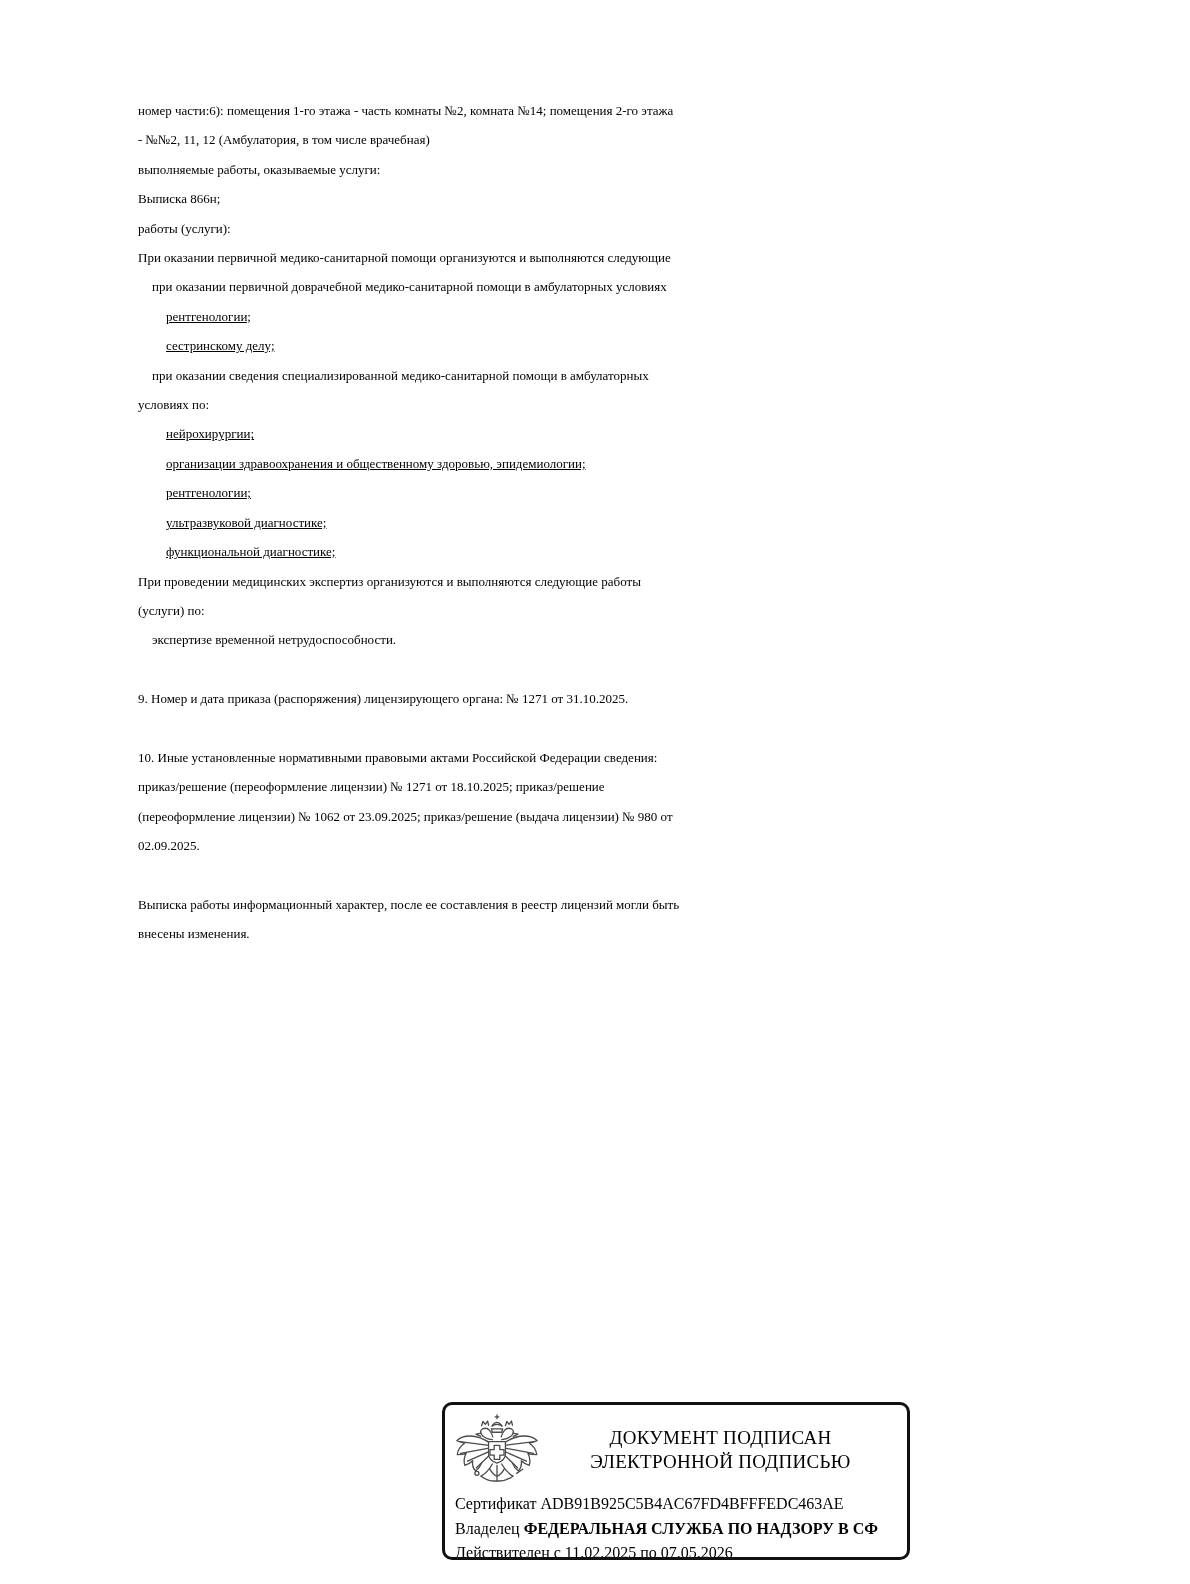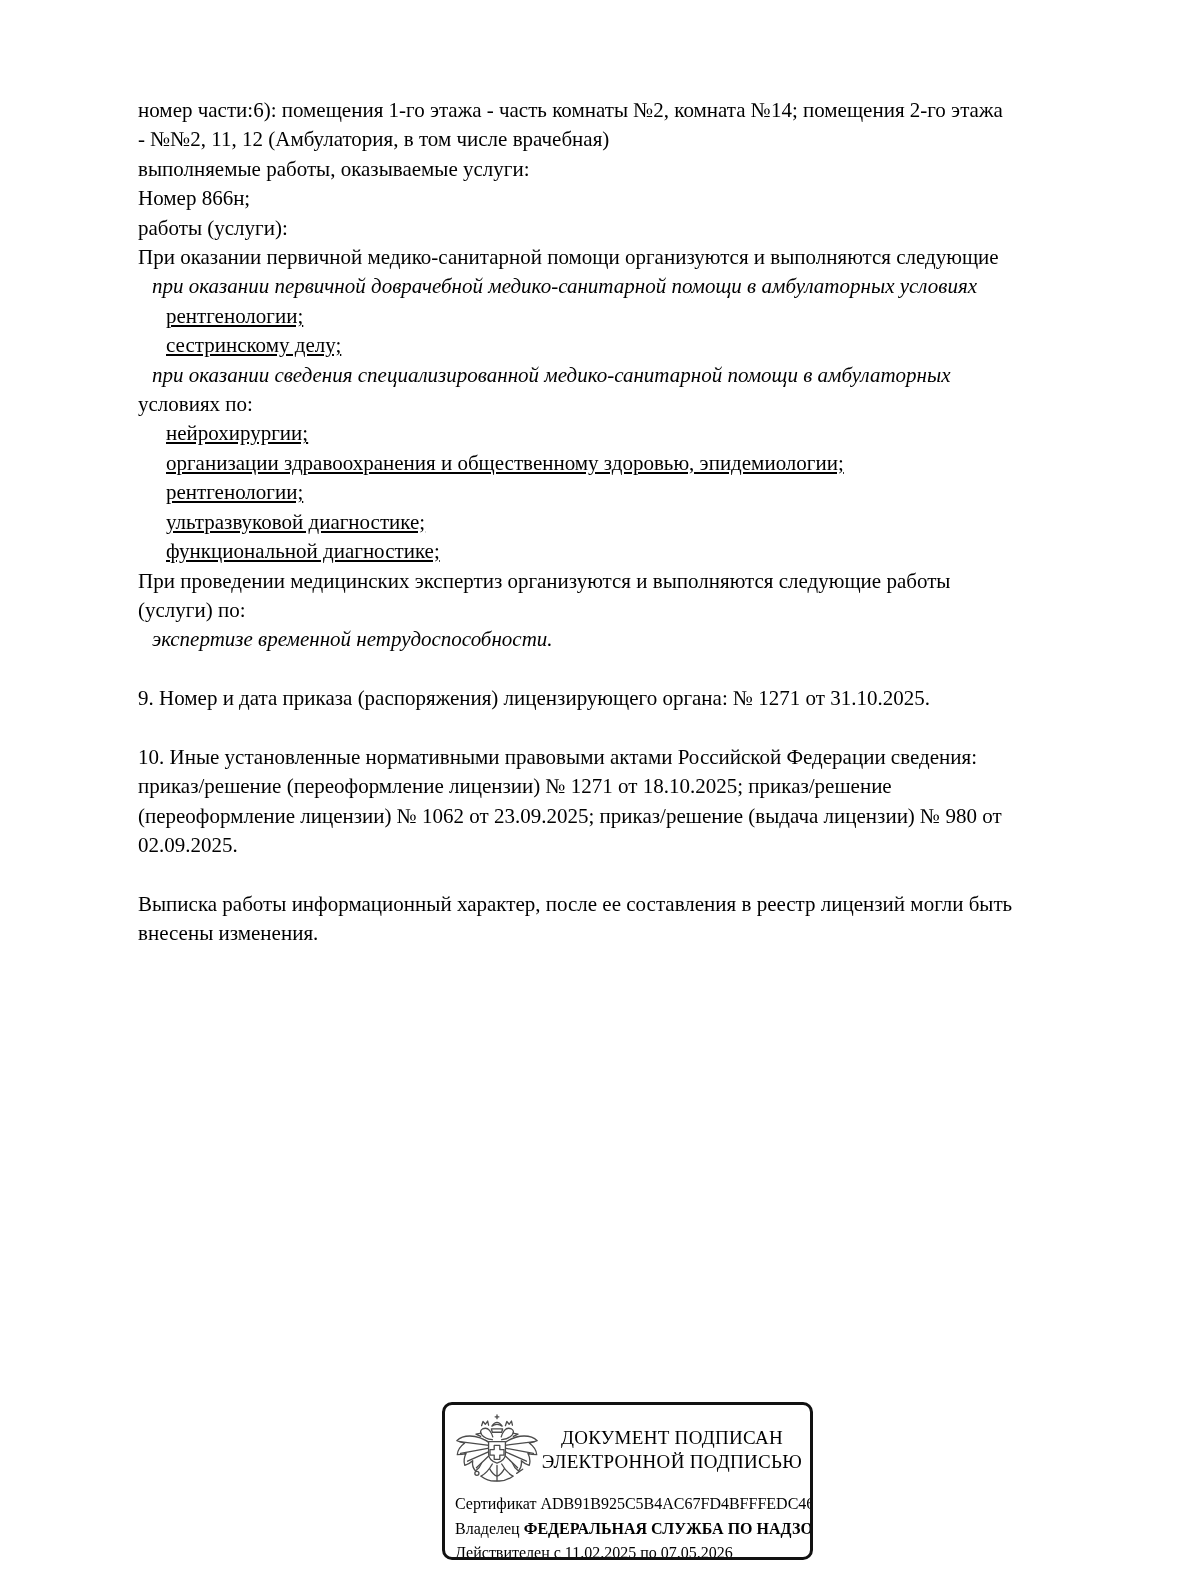--- a/index.html
+++ b/index.html
@@ -14,36 +14,36 @@
     overflow: hidden;
     font-family: "Liberation Serif", "DejaVu Serif", serif;
     color: #000000;
   }
 
   .content {
     position: absolute;
     left: 138px;
     top: 96px;
     width: 1005px;
-    font-size: 21px;
+    font-size: 13px;
     line-height: 29.4px;
   }
 
   .para + .para { margin-top: 29.4px; }
 
   .line { white-space: nowrap; }
-  .line.i1 { padding-left: 14px; font-style: italic; }
+  .line.i1 { padding-left: 14px; }
   .line.i2 { padding-left: 28px; text-decoration: underline; }
 
   
   .stamp {
     position: absolute;
     left: 442px;
     top: 1402px;
-    width: 371px;
+    width: 468px;
     height: 158px;
     border: 3px solid #111111;
     border-radius: 10px;
     background: #ffffff;
     overflow: hidden;
   }
 
   .stamp-top {
     display: flex;
     align-items: flex-start;
@@ -76,21 +76,21 @@
 <body>
 
 <div class="page">
 
   <div class="content">
 
     <div class="para">
       <div class="line">номер части:6): помещения 1-го этажа - часть комнаты №2, комната №14; помещения 2-го этажа</div>
       <div class="line">- №№2, 11, 12 (Амбулатория, в том числе врачебная)</div>
       <div class="line">выполняемые работы, оказываемые услуги:</div>
-      <div class="line">Номер 866н;</div>
+      <div class="line">Выписка 866н;</div>
       <div class="line">работы (услуги):</div>
       <div class="line">При оказании первичной медико-санитарной помощи организуются и выполняются следующие</div>
       <div class="line i1">при оказании первичной доврачебной медико-санитарной помощи в амбулаторных условиях</div>
       <div class="line i2">рентгенологии;</div>
       <div class="line i2">сестринскому делу;</div>
       <div class="line i1">при оказании сведения специализированной медико-санитарной помощи в амбулаторных</div>
       <div class="line">условиях по:</div>
       <div class="line i2">нейрохирургии;</div>
       <div class="line i2">организации здравоохранения и общественному здоровью, эпидемиологии;</div>
       <div class="line i2">рентгенологии;</div>

